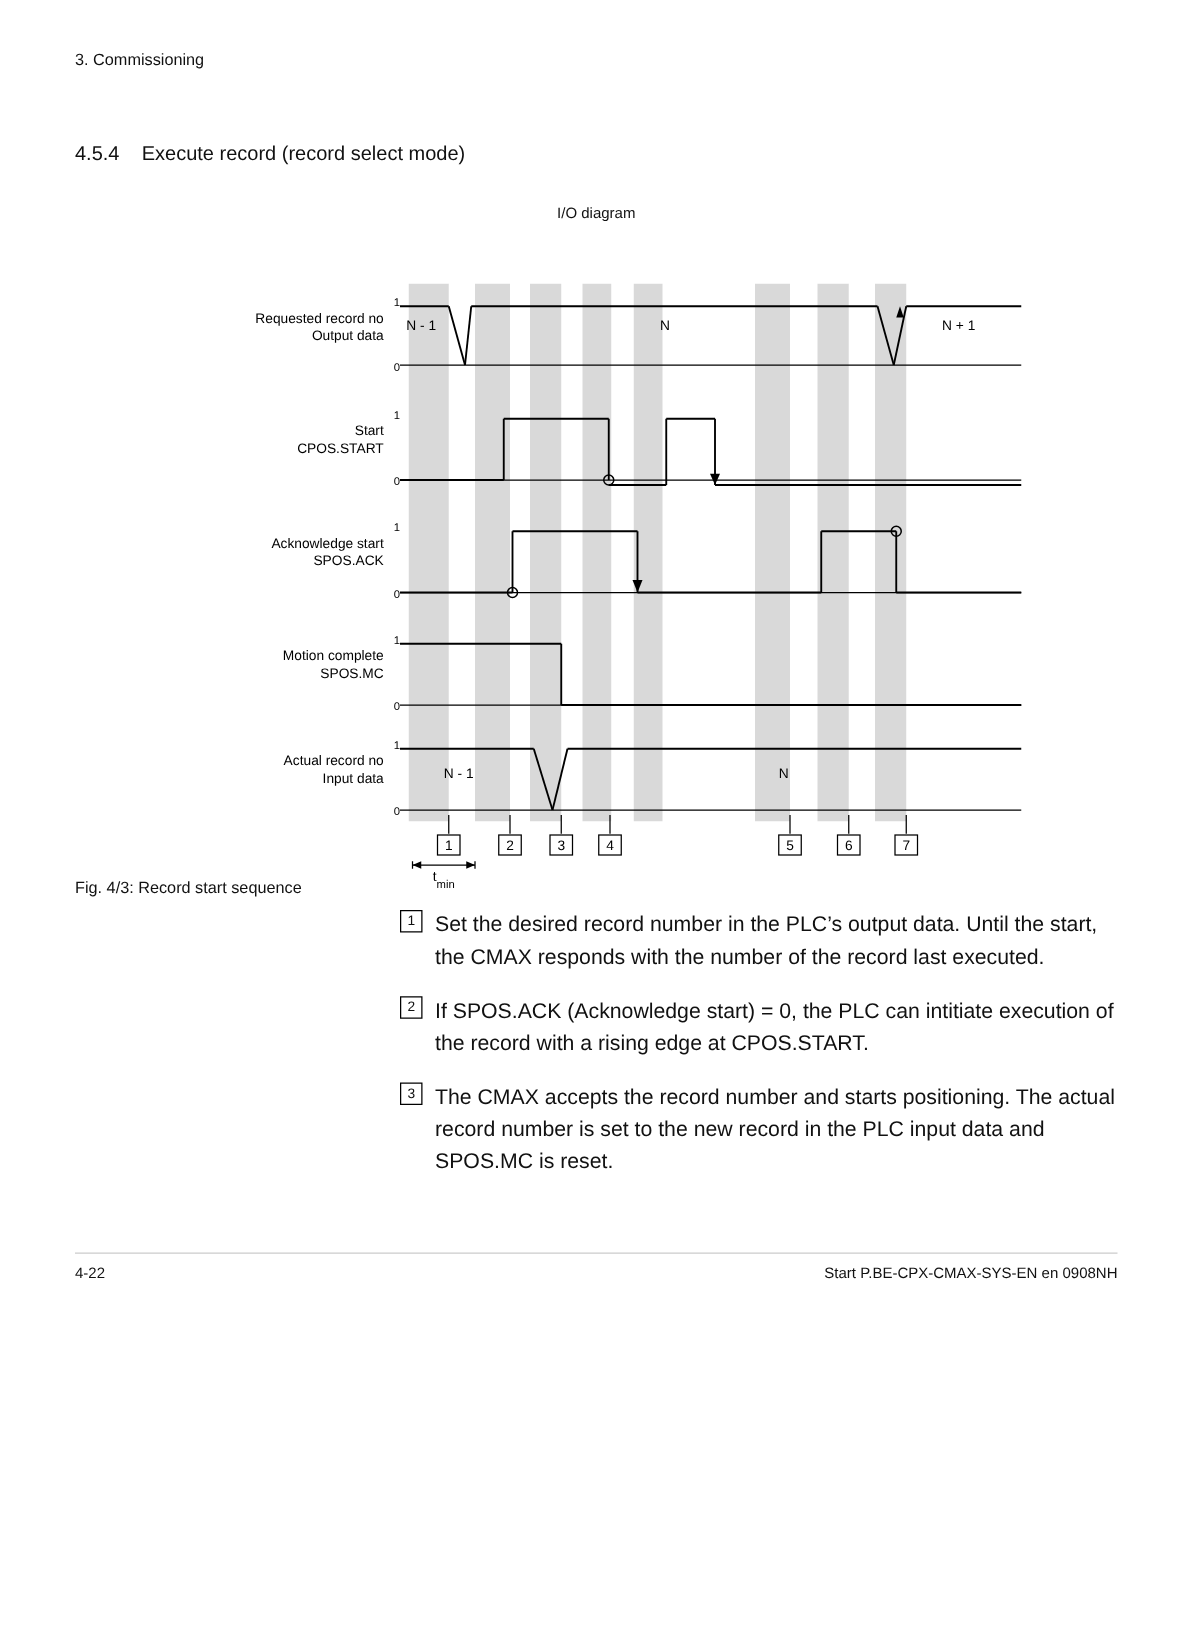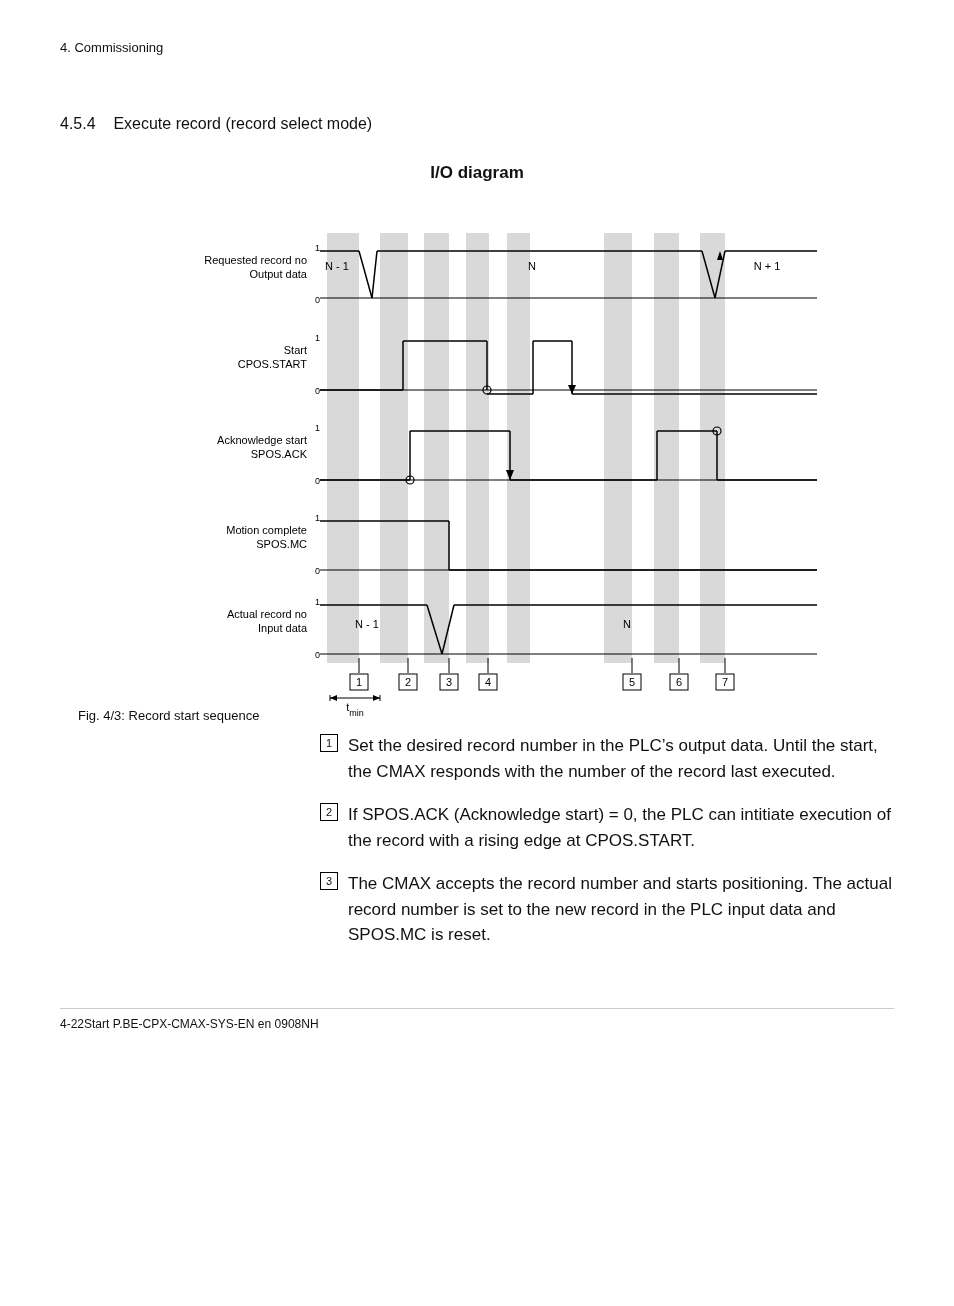--- a/index.html
+++ b/index.html
@@ -24,22 +24,22 @@
       margin-bottom: 30px;
       margin-top: 10px;
     }
     .diagram-container {
       display: flex;
       flex-direction: column;
       align-items: center;
       margin-bottom: 10px;
     }
     .diagram-title {
-      font-size: 17px;
-      font-weight: bold;
+      font-size: 12px;
+      font-weight: normal;
       margin-bottom: 15px;
     }
     .numbered-items {
       margin-left: 260px;
       margin-top: 10px;
     }
     .numbered-item {
       display: flex;
       align-items: flex-start;
       margin-bottom: 18px;
@@ -56,35 +56,35 @@
       flex-shrink: 0;
       margin-top: 1px;
     }
     .item-text {
       font-size: 17px;
       line-height: 1.5;
       flex: 1;
     }
     .footer-bar {
       display: flex;
-      justify-content: flex-start;
+      justify-content: space-between;
       margin-top: 60px;
       font-size: 12px;
       border-top: 1px solid #ccc;
       padding-top: 8px;
     }
     svg text {
       font-family: Arial, sans-serif;
     }
   </style>
 </head>
 <body>
 
 <div class="header-section">
-  <span class="breadcrumb">4.  Commissioning</span>
+  <span class="breadcrumb">3.  Commissioning</span>
 </div>
 
 <h2 class="section-title">
   <span>4.5.4</span>&nbsp;&nbsp;&nbsp;&nbsp;<span>Execute record (record select mode)</span>
 </h2>
 
 <div class="diagram-container">
   <div class="diagram-title">I/O diagram</div>
 
   <svg width="720" height="500" viewBox="0 0 720 500" style="overflow:visible">
@@ -224,21 +224,21 @@
     <line x1="263" y1="497" x2="263" y2="503" stroke="#000" stroke-width="1"></line>
 
     <polygon points="213,500 220,497 220,503" fill="#000"></polygon>
     <polygon points="263,500 256,497 256,503" fill="#000"></polygon>
     <text x="238" y="513" text-anchor="middle" font-size="11">t<tspan baseline-shift="sub" font-size="9">min</tspan></text>
 
   </svg>
 
 </div>
 
-<div style="margin-top:10px; font-size:13px;margin-left:18px;">Fig. 4/3:    Record start sequence</div>
+<div style="margin-top:10px; font-size:13px;">Fig. 4/3:    Record start sequence</div>
 
 <div class="numbered-items">
 
   <div class="numbered-item">
     <span class="num-box">1</span>
     <span class="item-text">Set the desired record number in the PLC’s output data. Until the start, the CMAX responds with the number of the record last executed.</span>
   </div>
 
   <div class="numbered-item">
     <span class="num-box">2</span>

